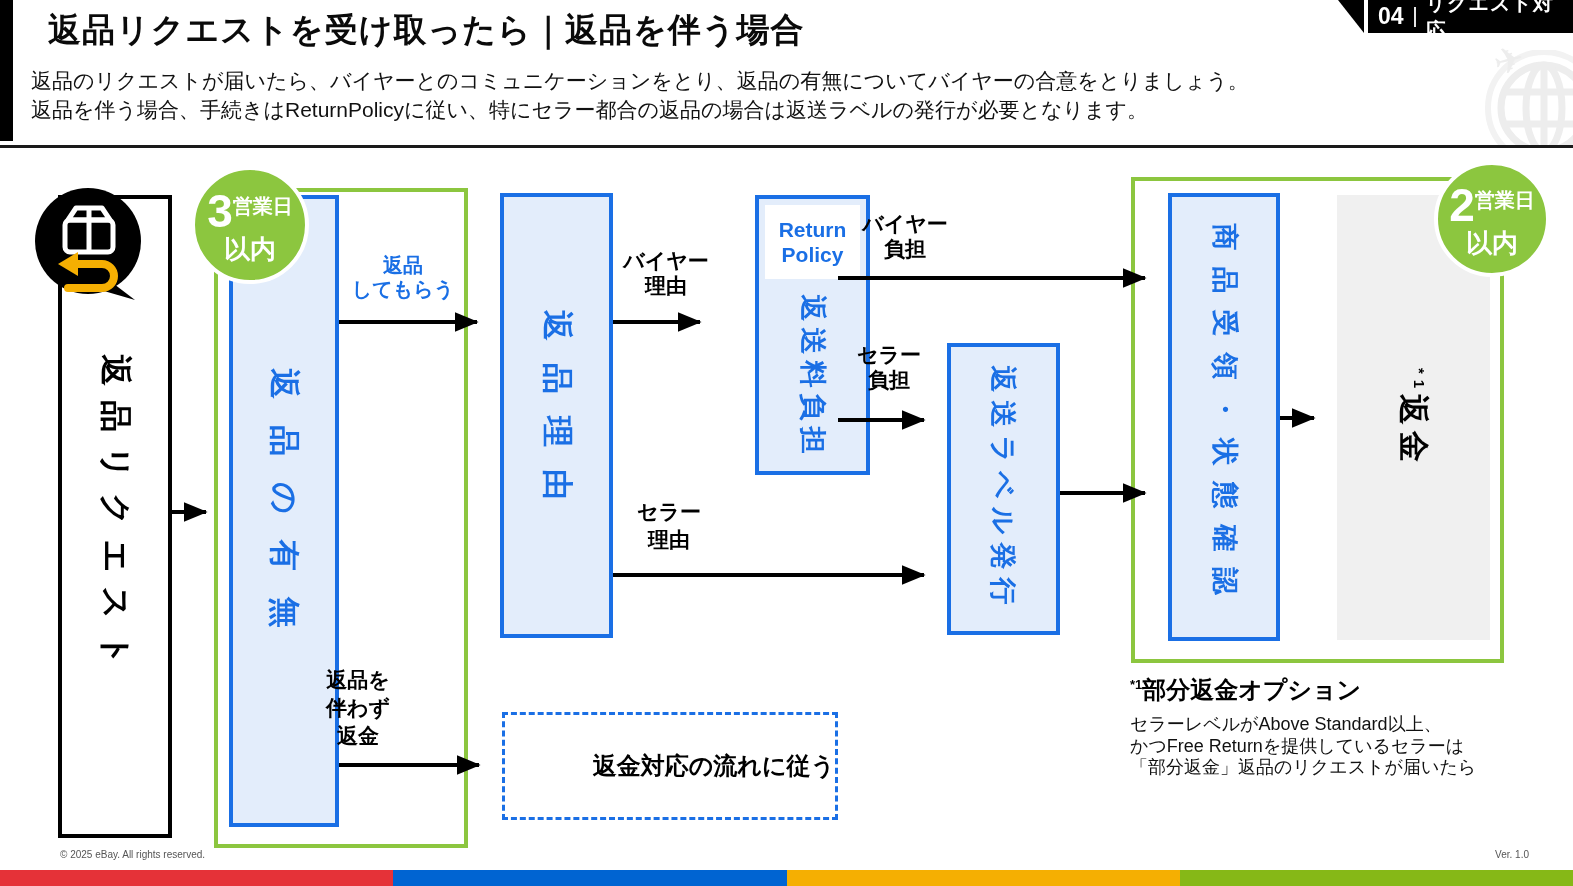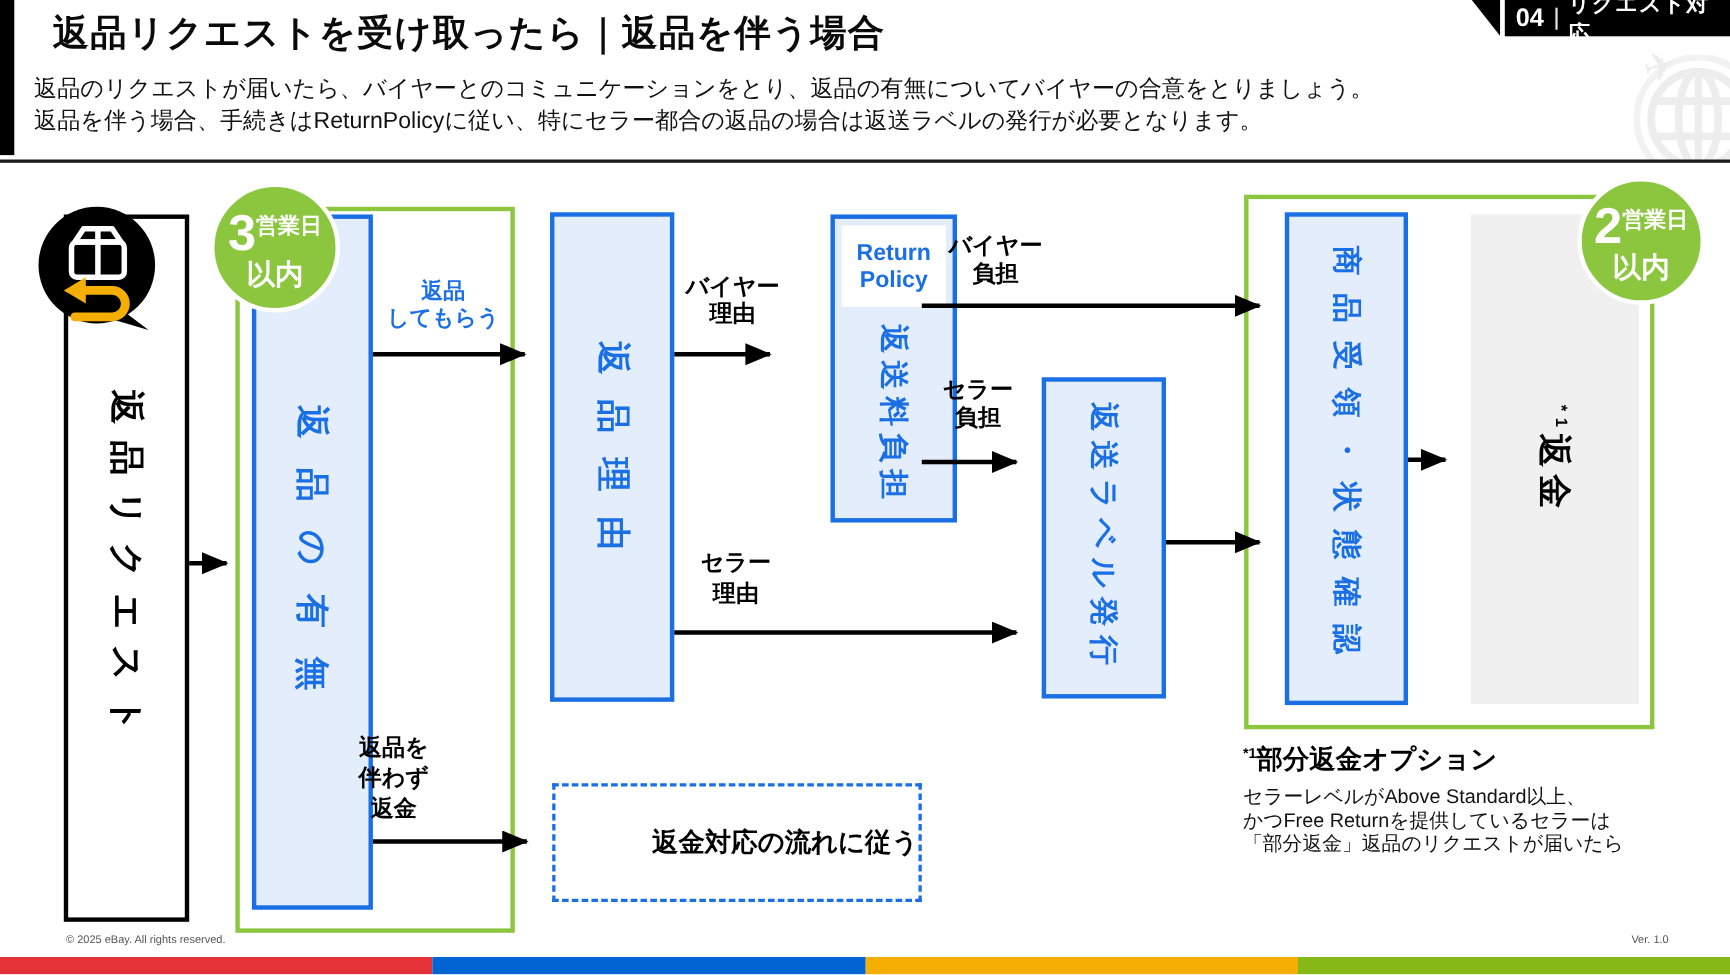--- a/index.html
+++ b/index.html
@@ -88,21 +88,21 @@
   
   #req-icon{position:absolute;left:32px;top:186px;z-index:6;}
 
   
   .annot-title{position:absolute;left:1130px;top:674px;font-size:24px;font-weight:bold;color:#000;z-index:5;}
   .annot-title sup{font-size:13px;}
   .annot-body{position:absolute;left:1130px;top:714px;font-size:18px;color:#111;line-height:21.5px;z-index:5;white-space:nowrap;}
 
   
   .copyright{position:absolute;left:60px;top:849px;font-size:10px;color:#555;}
-  .version{position:absolute;right:56px;top:849px;font-size:10px;color:#555;}
+  .version{position:absolute;right:44px;top:849px;font-size:10px;color:#555;}
   .bottom-bar{position:absolute;left:0;top:870px;width:1573px;height:16px;display:flex;}
   .bottom-bar div{flex:1;height:100%;}
 </style>
 </head>
 <body>
 
 <div id="page">
 
   <div class="left-edge-bar"></div>
   <div class="page-title">返品リクエストを受け取ったら｜返品を伴う場合</div>

